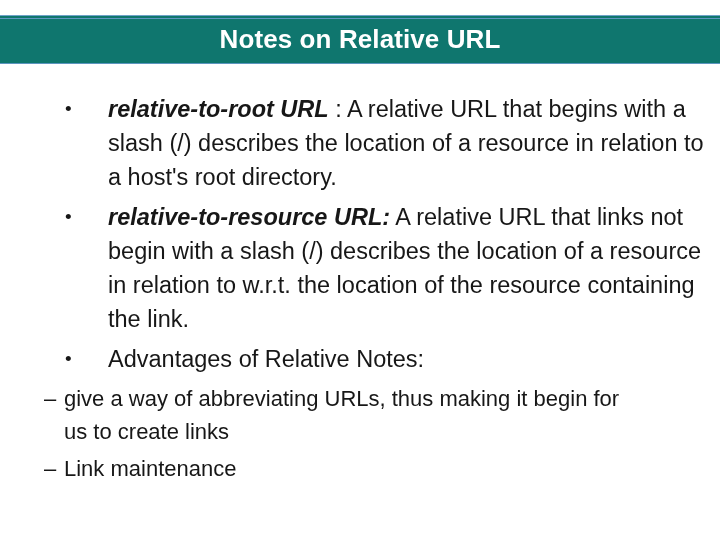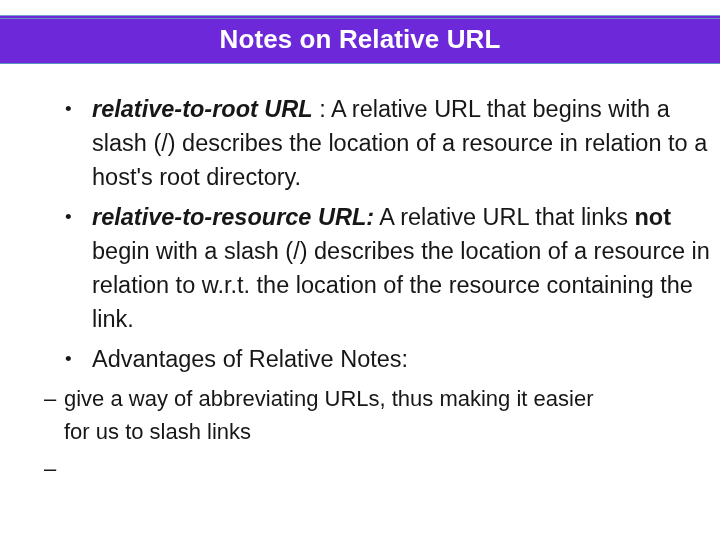--- a/index.html
+++ b/index.html
@@ -15,21 +15,21 @@
     position: relative;
   }
 
   
   .title-banner {
     position: absolute;
     top: 15px;
     left: 0;
     width: 720px;
     height: 49px;
-    background: #6d28d9;
+    background: #0f766e;
     box-sizing: border-box;
   }
   .banner-hairline-top {
     position: absolute;
     top: 0;
     left: 0;
     width: 100%;
     height: 1px;
     background: #6fa3c9;
   }
@@ -92,27 +92,28 @@
   li.bullet-item > .bullet-marker {
     position: absolute;
     left: 9px;
     top: 0;
     font-size: 19px;
     line-height: 34px;
     color: #171717;
   }
   .bullet-text {
     display: block;
+    margin-left: 16px;
   }
   .term {
     font-style: italic;
     font-weight: bold;
   }
   .strong {
-    font-weight: bold;
+    font-weight: normal;
   }
 
   
   ul.sub-list {
     list-style: none;
     margin: 2px 0 0 0;
     padding: 0;
   }
   li.sub-item {
     position: relative;
@@ -155,21 +156,22 @@
     </li>
 
     <li class="bullet-item">
       <span class="bullet-marker">•</span>
       <span class="bullet-text">Advantages of Relative Notes:</span>
     </li>
 
     <ul class="sub-list">
       <li class="sub-item">
         <span class="dash-marker">–</span>
-        <span>give a way of abbreviating URLs, thus making it easier for us to slash links</span>
+        <span>give a way of abbreviating URLs, thus making it begin for us to create links</span>
       </li>
       <li class="sub-item">
         <span class="dash-marker">–</span>
+        <span>Link maintenance</span>
       </li>
     </ul>
 
   </ul>
 </div>
 
 </body></html>

